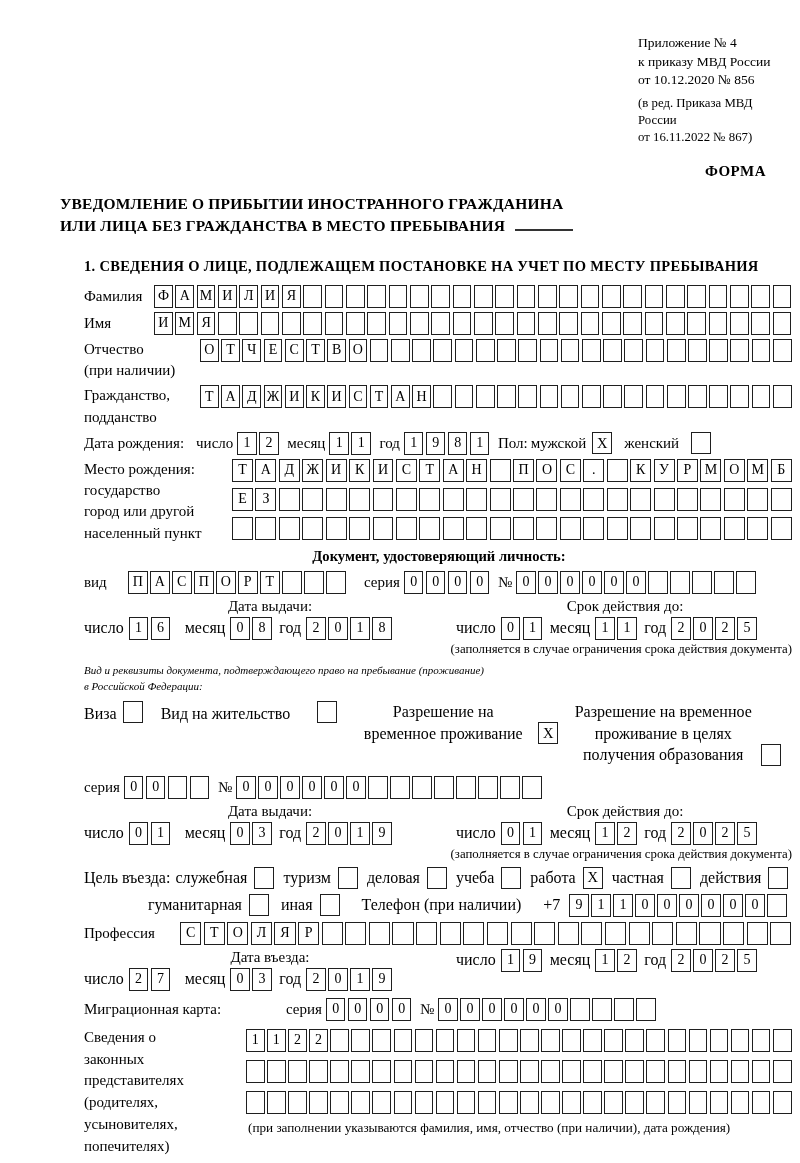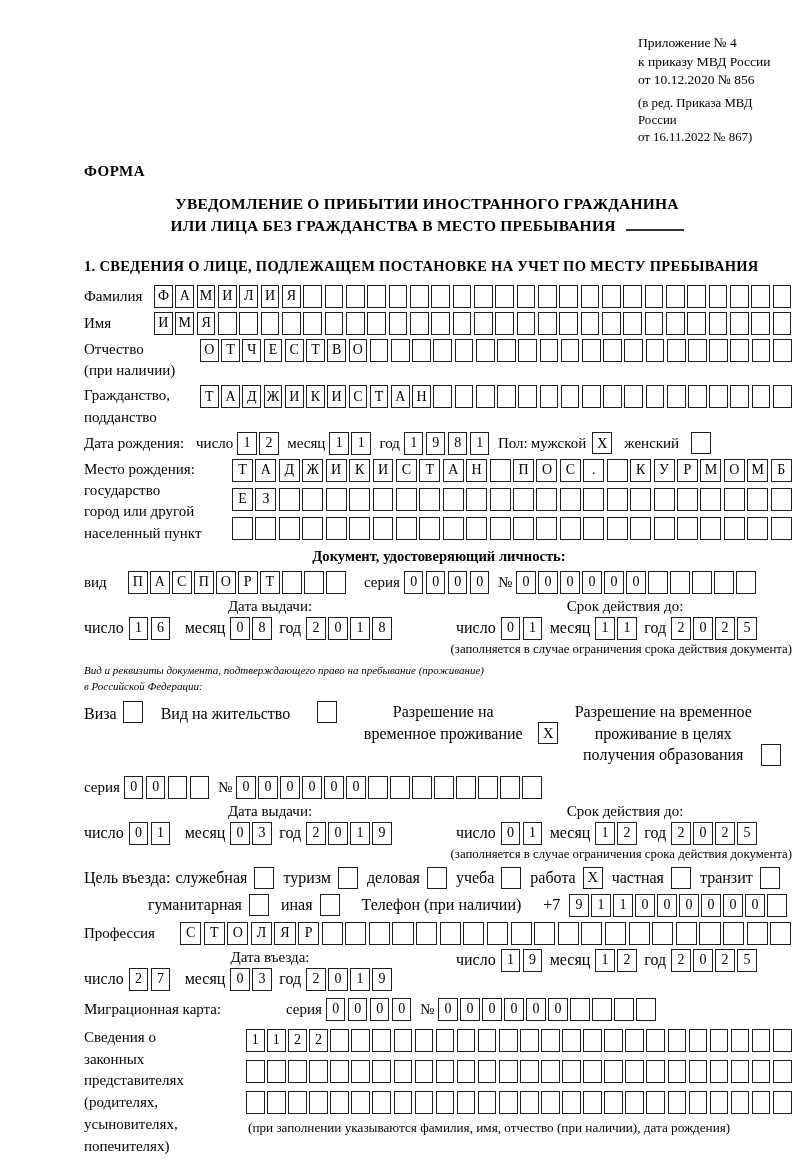--- a/index.html
+++ b/index.html
@@ -2,23 +2,23 @@
 <html><head>
 <meta charset="utf-8">
 <style>
   * { margin:0; padding:0; box-sizing:border-box; }
   html,body { background:#fff; }
   body { width:800px; height:1163px; color:#000; font-family:"Liberation Serif","DejaVu Serif",serif; }
   .page { width:800px; height:1163px; padding:34px 6px 0 84px; overflow:hidden; background:#fff; }
 
   .appendix { margin-left:554px; font-size:13.5px; line-height:1.38; }
   .edition  { margin-top:5px; font-size:12.8px; line-height:1.35; }
-  .forma { text-align:left; padding-right:28px; margin-top:16px; font-weight:bold; font-size:15px; letter-spacing:.5px; }
-
-  .title { text-align:center; font-weight:bold; font-size:15.5px; line-height:1.45; margin:13px 0 0 -24px; letter-spacing:.2px; }
+  .forma { text-align:right; padding-right:28px; margin-top:16px; font-weight:bold; font-size:15px; letter-spacing:.5px; }
+
+  .title { font-weight:bold; font-size:15.5px; line-height:1.45; margin:13px 0 0 -24px; letter-spacing:.2px; }
   .blank { display:inline-block; width:58px; border-bottom:2px solid #333; margin-left:10px; }
 
   .sec-heading { font-weight:bold; font-size:14.5px; margin-top:20px; letter-spacing:.3px; }
   .content { margin-top:10px; }
 
   .row { display:flex; align-items:center; margin-bottom:4px; font-size:15px; }
   .row-top { align-items:flex-start; }
   .row > * + * { margin-left:6px; }
   .lbl { flex:none; line-height:1.4; }
   .lbl2 { flex:none; line-height:1.42; }
@@ -542,21 +542,21 @@
       <span>туризм</span>
       <span class="cb"></span>
       <span>деловая</span>
       <span class="cb"></span>
       <span>учеба</span>
       <span class="cb"></span>
       <span>работа</span>
       <span class="cb">X</span>
       <span>частная</span>
       <span class="cb"></span>
-      <span>транзит</span>
+      <span>действия</span>
       <span class="cb"></span>
     </div>
 
     <div class="pur" style="margin-left:64px">
       <span>гуманитарная</span>
       <span class="cb"></span>
       <span class="ml12">иная</span>
       <span class="cb"></span>
       <span class="ml22">Телефон (при наличии)</span>
       <span class="ml22">+7</span>

